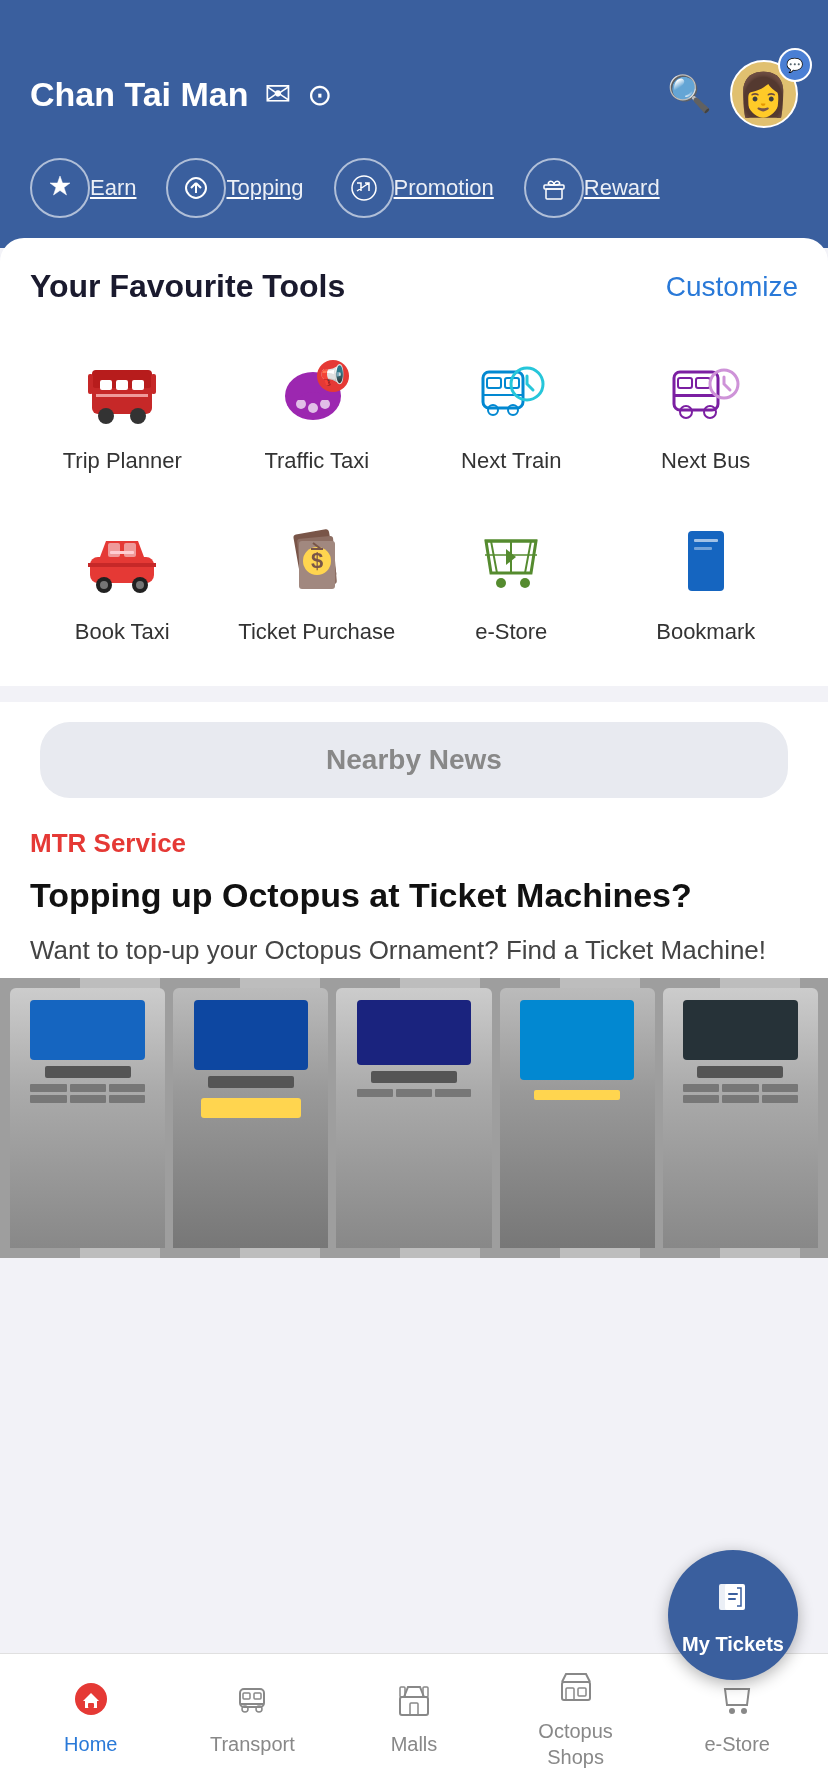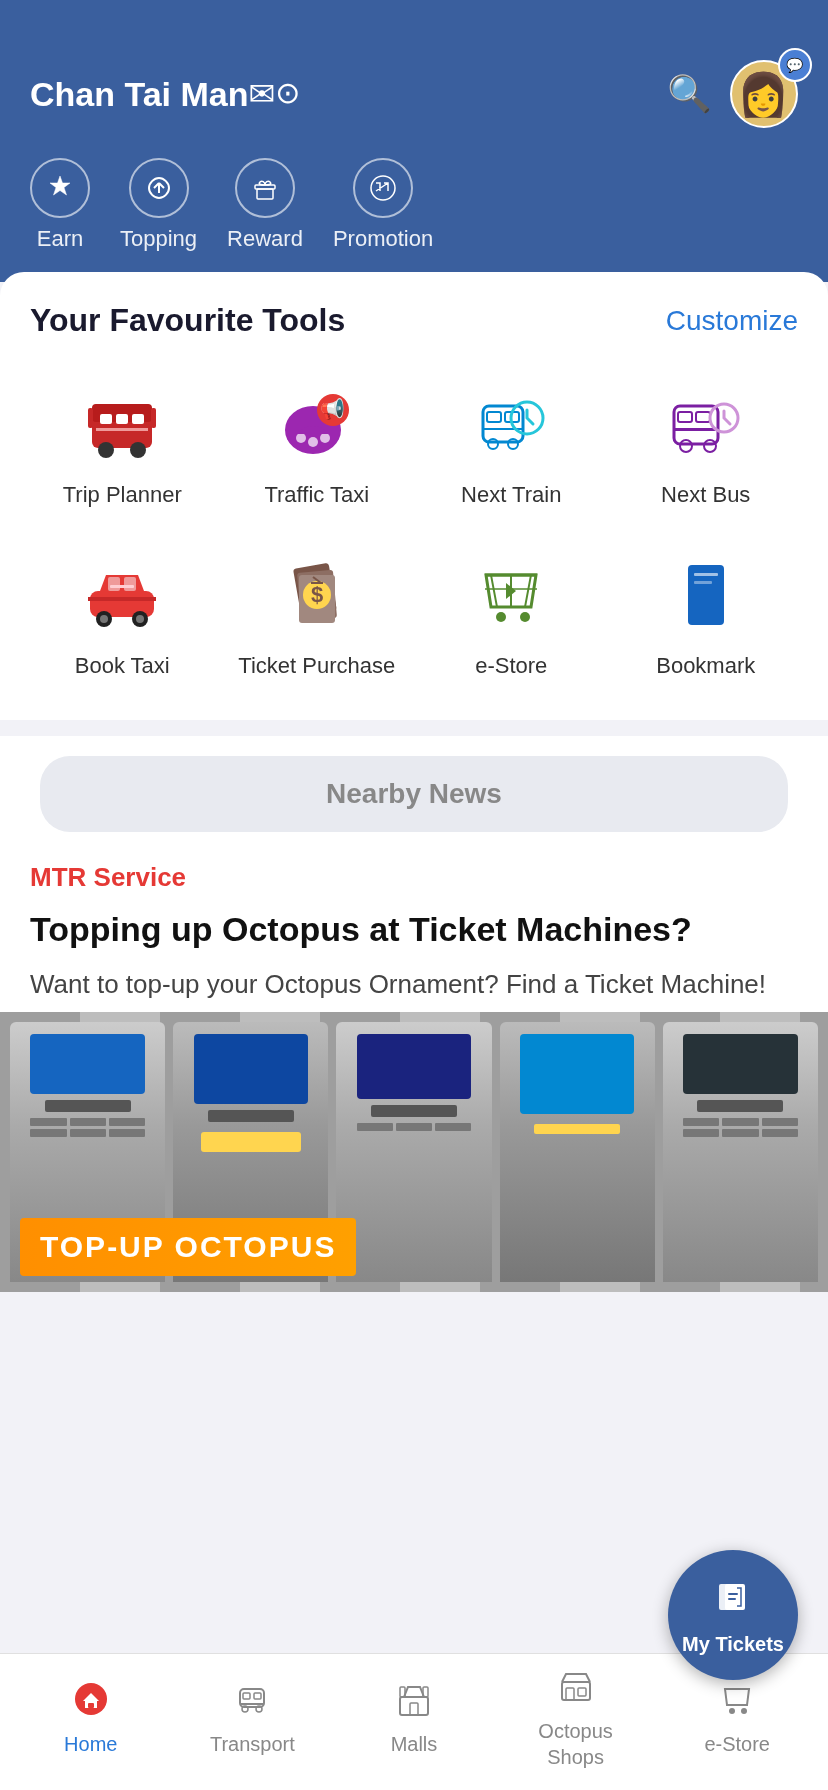--- a/index.html
+++ b/index.html
@@ -19,20 +19,22 @@
       color: white;
     }
     .header-top {
       display: flex;
       align-items: center;
       justify-content: space-between;
       margin-bottom: 30px;
     }
     .header-user {
       display: flex;
+      align-items: center;
+      gap: 16px;
     }
     .header-name {
       font-size: 34px;
       font-weight: 700;
       color: white;
     }
     .header-icons {
       display: flex;
       align-items: center;
       gap: 18px;
@@ -94,24 +96,24 @@
       font-size: 28px;
       color: rgba(255,255,255,0.85);
     }
     .points-actions {
       display: flex;
       gap: 30px;
       align-items: flex-start;
     }
     .points-action {
       display: flex;
-      flex-direction: column;
-      align-items: center;
-      gap: 8px;
+      flex-direction: row;
+      align-items: center;
       cursor: pointer;
+      text-decoration: underline;
     }
     .points-action-icon {
       width: 60px;
       height: 60px;
       border-radius: 50%;
       border: 2px solid rgba(255,255,255,0.6);
       display: flex;
       align-items: center;
       justify-content: center;
       font-size: 26px;
@@ -418,36 +420,36 @@
             <path d="M15 5 C10 5 5 10 5 15 C5 20 10 25 15 25 C20 25 25 20 25 15 C25 10 20 5 15 5Z" stroke="white" stroke-width="2" fill="none"></path>
             <path d="M10 15 L15 10 M15 10 L15 20 M15 10 L20 15" stroke="white" stroke-width="2"></path>
           </svg>
         </div>
         <span class="points-action-label">Topping</span>
       </div>
 
       <div class="points-action">
         <div class="points-action-icon">
           <svg width="30" height="30" viewBox="0 0 30 30" fill="none">
+            <circle cx="15" cy="15" r="12" stroke="white" stroke-width="1.5" fill="none"></circle>
+            <path d="M8 18 L20 10 M8 10 L12 10 L12 18 M16 10 L20 10 L20 18" stroke="white" stroke-width="1.5"></path>
+          </svg>
+        </div>
+        <span class="points-action-label">Promotion</span>
+      </div>
+
+      <div class="points-action">
+        <div class="points-action-icon">
+          <svg width="30" height="30" viewBox="0 0 30 30" fill="none">
             <rect x="5" y="12" width="20" height="4" rx="1" stroke="white" stroke-width="1.5" fill="none"></rect>
             <rect x="7" y="16" width="16" height="10" rx="1" stroke="white" stroke-width="1.5" fill="none"></rect>
             <path d="M15 12 C15 9 12 7 10 9 C8 11 10 12 15 12 C20 12 22 11 20 9 C18 7 15 9 15 12Z" stroke="white" stroke-width="1.5" fill="none"></path>
           </svg>
         </div>
         <span class="points-action-label">Reward</span>
-      </div>
-
-      <div class="points-action">
-        <div class="points-action-icon">
-          <svg width="30" height="30" viewBox="0 0 30 30" fill="none">
-            <circle cx="15" cy="15" r="12" stroke="white" stroke-width="1.5" fill="none"></circle>
-            <path d="M8 18 L20 10 M8 10 L12 10 L12 18 M16 10 L20 10 L20 18" stroke="white" stroke-width="1.5"></path>
-          </svg>
-        </div>
-        <span class="points-action-label">Promotion</span>
       </div>
     </div>
   </div>
 </div>
 
 <div class="fav-tools">
   <div class="fav-tools-header">
     <span class="fav-tools-title">Your Favourite Tools</span>
     <span class="fav-tools-customize">Customize</span>
   </div>
@@ -641,23 +643,20 @@
         <div class="machine-keypad">
           <div class="machine-key"></div>
             <div class="machine-key"></div>
             <div class="machine-key"></div>
           <div class="machine-key"></div>
             <div class="machine-key"></div>
             <div class="machine-key"></div>
         </div>
       </div>
     </div>
-    <div class="news-image-overlay">
-      <div class="news-image-banner">TOP-UP OCTOPUS</div>
-    </div>
   </div>
 </div>
 
 <div class="my-tickets-fab">
   <div class="my-tickets-fab-icon">
     <svg width="44" height="44" viewBox="0 0 44 44" fill="none">
       <rect x="8" y="10" width="20" height="26" rx="2" fill="white" opacity="0.9"></rect>
       <rect x="14" y="10" width="20" height="26" rx="2" fill="white"></rect>
       <path d="M18 20 L26 20 M18 25 L24 25" stroke="#3a5f9e" stroke-width="2" stroke-linecap="round"></path>
       <path d="M26 14 L30 14 L30 32 L26 32" stroke="#3a5f9e" stroke-width="1.5"></path>

